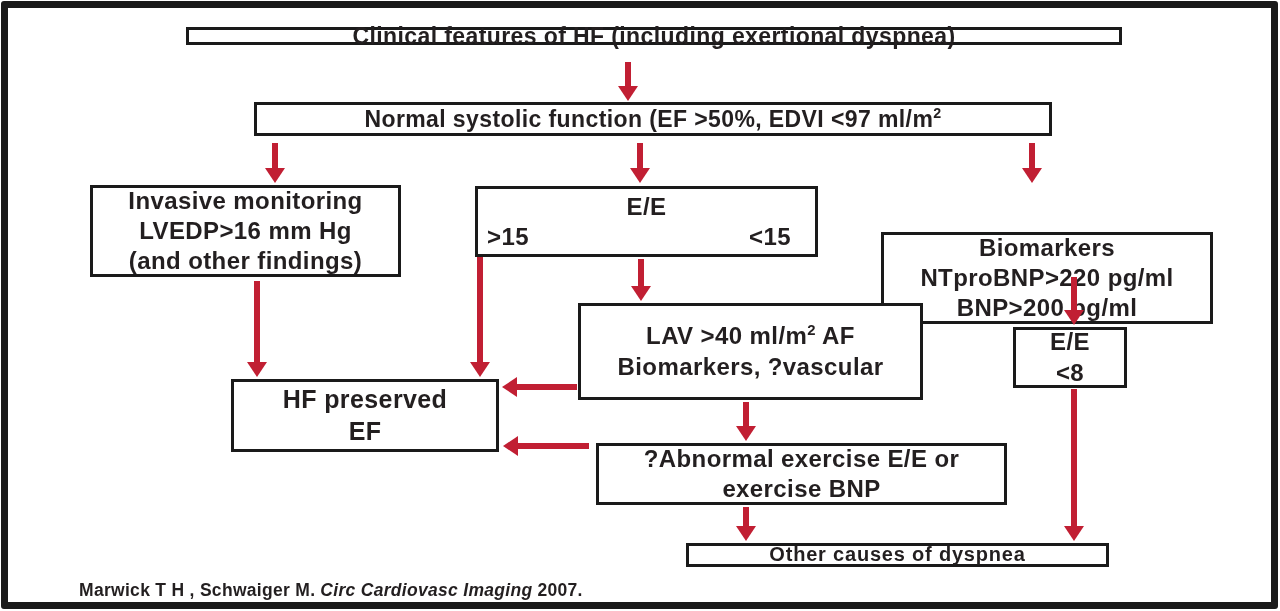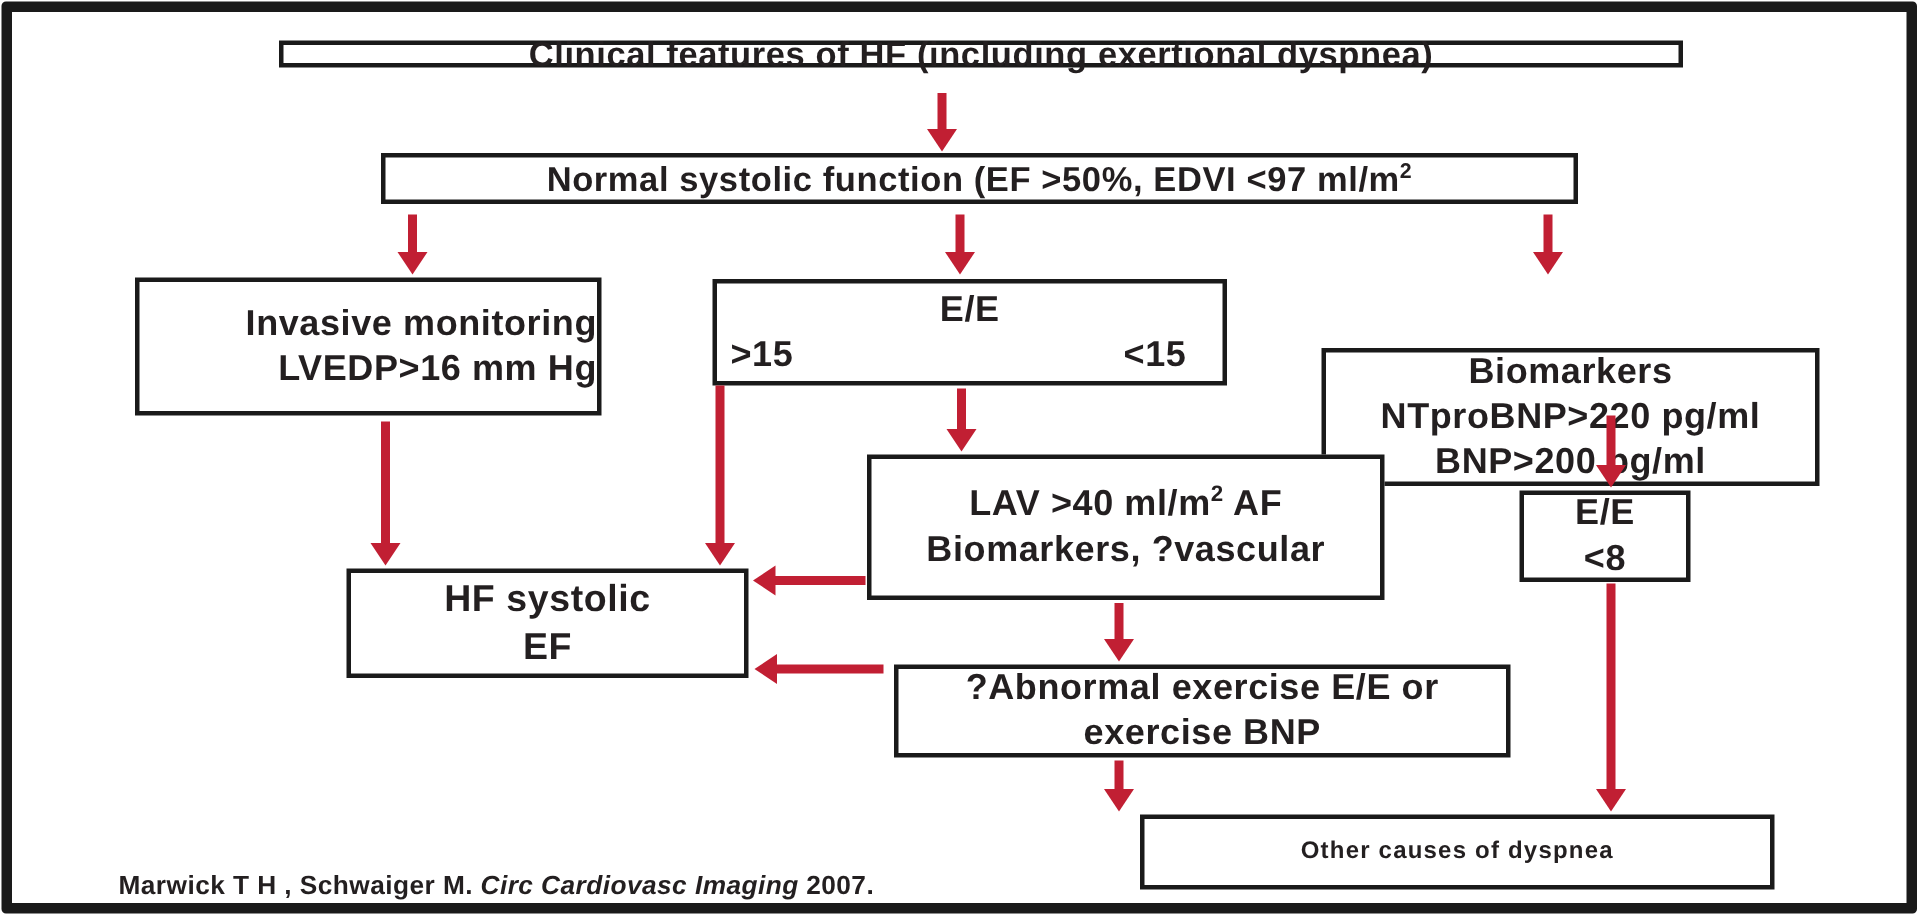--- a/index.html
+++ b/index.html
@@ -37,28 +37,28 @@
     justify-content: center;
     text-align: center;
     line-height: 1.26;
   }
   .box .ln { white-space: pre; }
   sup { font-size: 0.62em; vertical-align: super; }
 
   
   #clinical   { left:186px; top:27px;  width:936px; height:18px; font-size:23px; }
   #normal     { left:254px; top:102px; width:798px; height:34px; font-size:23px; }
-  #invasive   { left:90px;  top:185px; width:311px; height:92px; font-size:24px;align-items:flex-end; }
+  #invasive   { left:90px;  top:185px; width:311px; height:92px; font-size:24px; }
   #ee15       { left:475px; top:186px; width:343px; height:71px; font-size:24px; justify-content:flex-start; }
   #biomarkers { left:881px; top:184px; width:332px; height:92px; font-size:24px;margin-top:48px; }
   #lav        { left:578px; top:303px; width:345px; height:97px; font-size:24px; }
   #ee8        { left:1013px;top:327px; width:114px; height:61px; font-size:24px; }
   #hf         { left:231px; top:379px; width:268px; height:73px; font-size:25px; }
   #abnormal   { left:596px; top:443px; width:411px; height:62px; font-size:24px; }
-  #other      { left:760px; top:543px; width:423px; height:50px; font-size:16px; letter-spacing:0.8px; }
+  #other      { left:686px; top:543px; width:423px; height:24px; font-size:20px; letter-spacing:0.8px; }
 
   .ee15-title { width:100%; text-align:center; margin-top:3px; }
   .ee15-row   { width:100%; display:flex; justify-content:space-between; padding:0 24px 0 9px; }
 
   
   .arrow-v { position:absolute; width:20px; }
   .arrow-v .shaft { position:absolute; left:7px; top:0; bottom:13px; width:6px; background:var(--red); }
   .arrow-v .head  { position:absolute; bottom:0; left:0; width:0; height:0;
                     border-left:10px solid transparent; border-right:10px solid transparent;
                     border-top:15px solid var(--red); }
@@ -98,20 +98,21 @@
   <span class="ln">Clinical features of HF (including exertional dyspnea)</span>
 </div>
 
 <div class="box" id="normal">
   <span class="ln"><span>Normal systolic function (EF &gt;50%, EDVI &lt;97 ml/m</span><sup>2</sup></span>
 </div>
 
 <div class="box" id="invasive">
   <span class="ln">Invasive monitoring</span>
   <span class="ln">LVEDP&gt;16 mm Hg</span>
+  <span class="ln">(and other findings)</span>
 </div>
 
 <div class="box" id="ee15">
   <div class="ee15-title">E/E</div>
   <div class="ee15-row">
     <span>&gt;15</span>
     <span>&lt;15</span>
   </div>
 </div>
 
@@ -125,21 +126,21 @@
   <span class="ln"><span>LAV &gt;40 ml/m</span><sup>2</sup><span> AF</span></span>
   <span class="ln">Biomarkers, ?vascular</span>
 </div>
 
 <div class="box" id="ee8">
   <span class="ln">E/E</span>
   <span class="ln">&lt;8</span>
 </div>
 
 <div class="box" id="hf">
-  <span class="ln">HF systolic</span>
+  <span class="ln">HF preserved</span>
   <span class="ln">EF</span>
 </div>
 
 <div class="box" id="abnormal">
   <span class="ln">?Abnormal exercise E/E or</span>
   <span class="ln">exercise BNP</span>
 </div>
 
 <div class="box" id="other">
   <span class="ln">Other causes of dyspnea</span>

